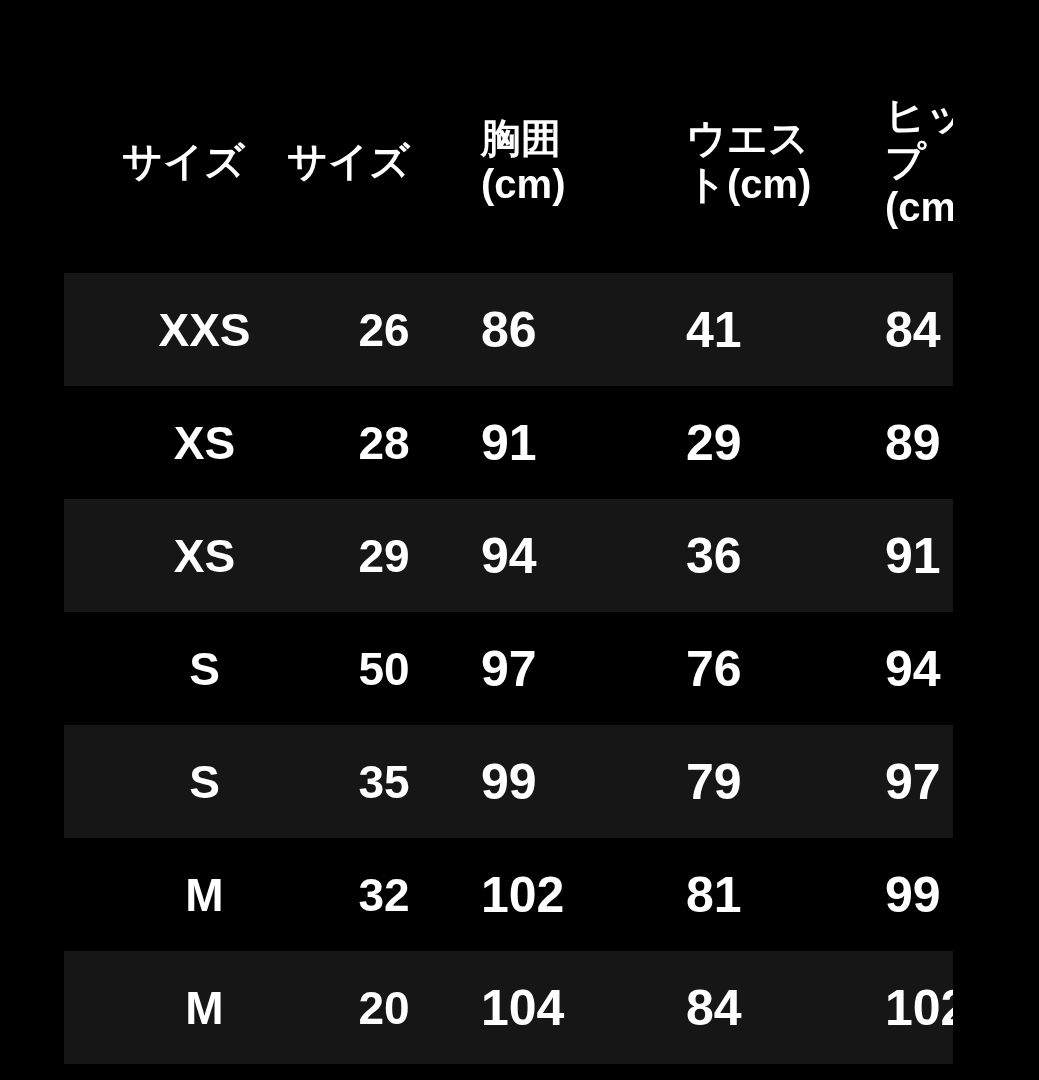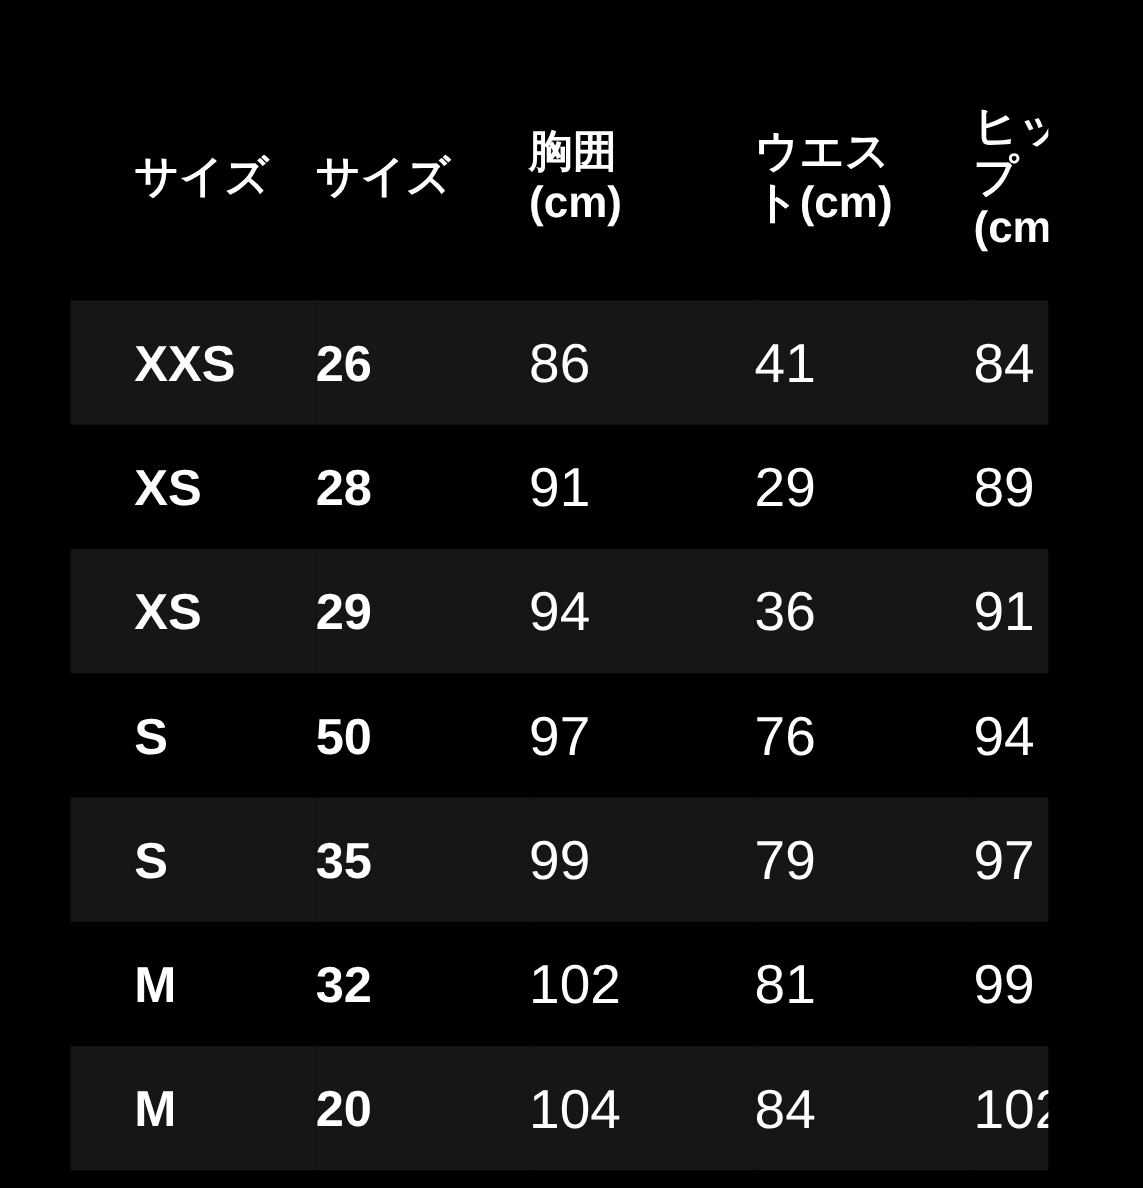--- a/index.html
+++ b/index.html
@@ -48,28 +48,29 @@
   }
   thead th.col1 { padding-left: 58px; }
 
   tbody td {
     height: 113px;
     box-sizing: border-box;
     padding: 0;
     vertical-align: middle;
     text-align: left;
     font-size: 50px;
-    font-weight: 400;
+    font-weight: 700;
     white-space: nowrap;
     overflow: visible;
   }
   tbody td.col1,
   tbody td.col2 {
     font-size: 46px;
     font-weight: 700;
+    text-align: center;
   }
   tbody td.col1 { padding-left: 58px; }
 
   tbody tr:nth-child(odd) {
     background: #161616;
   }
 </style>
 </head>
 <body>
 

